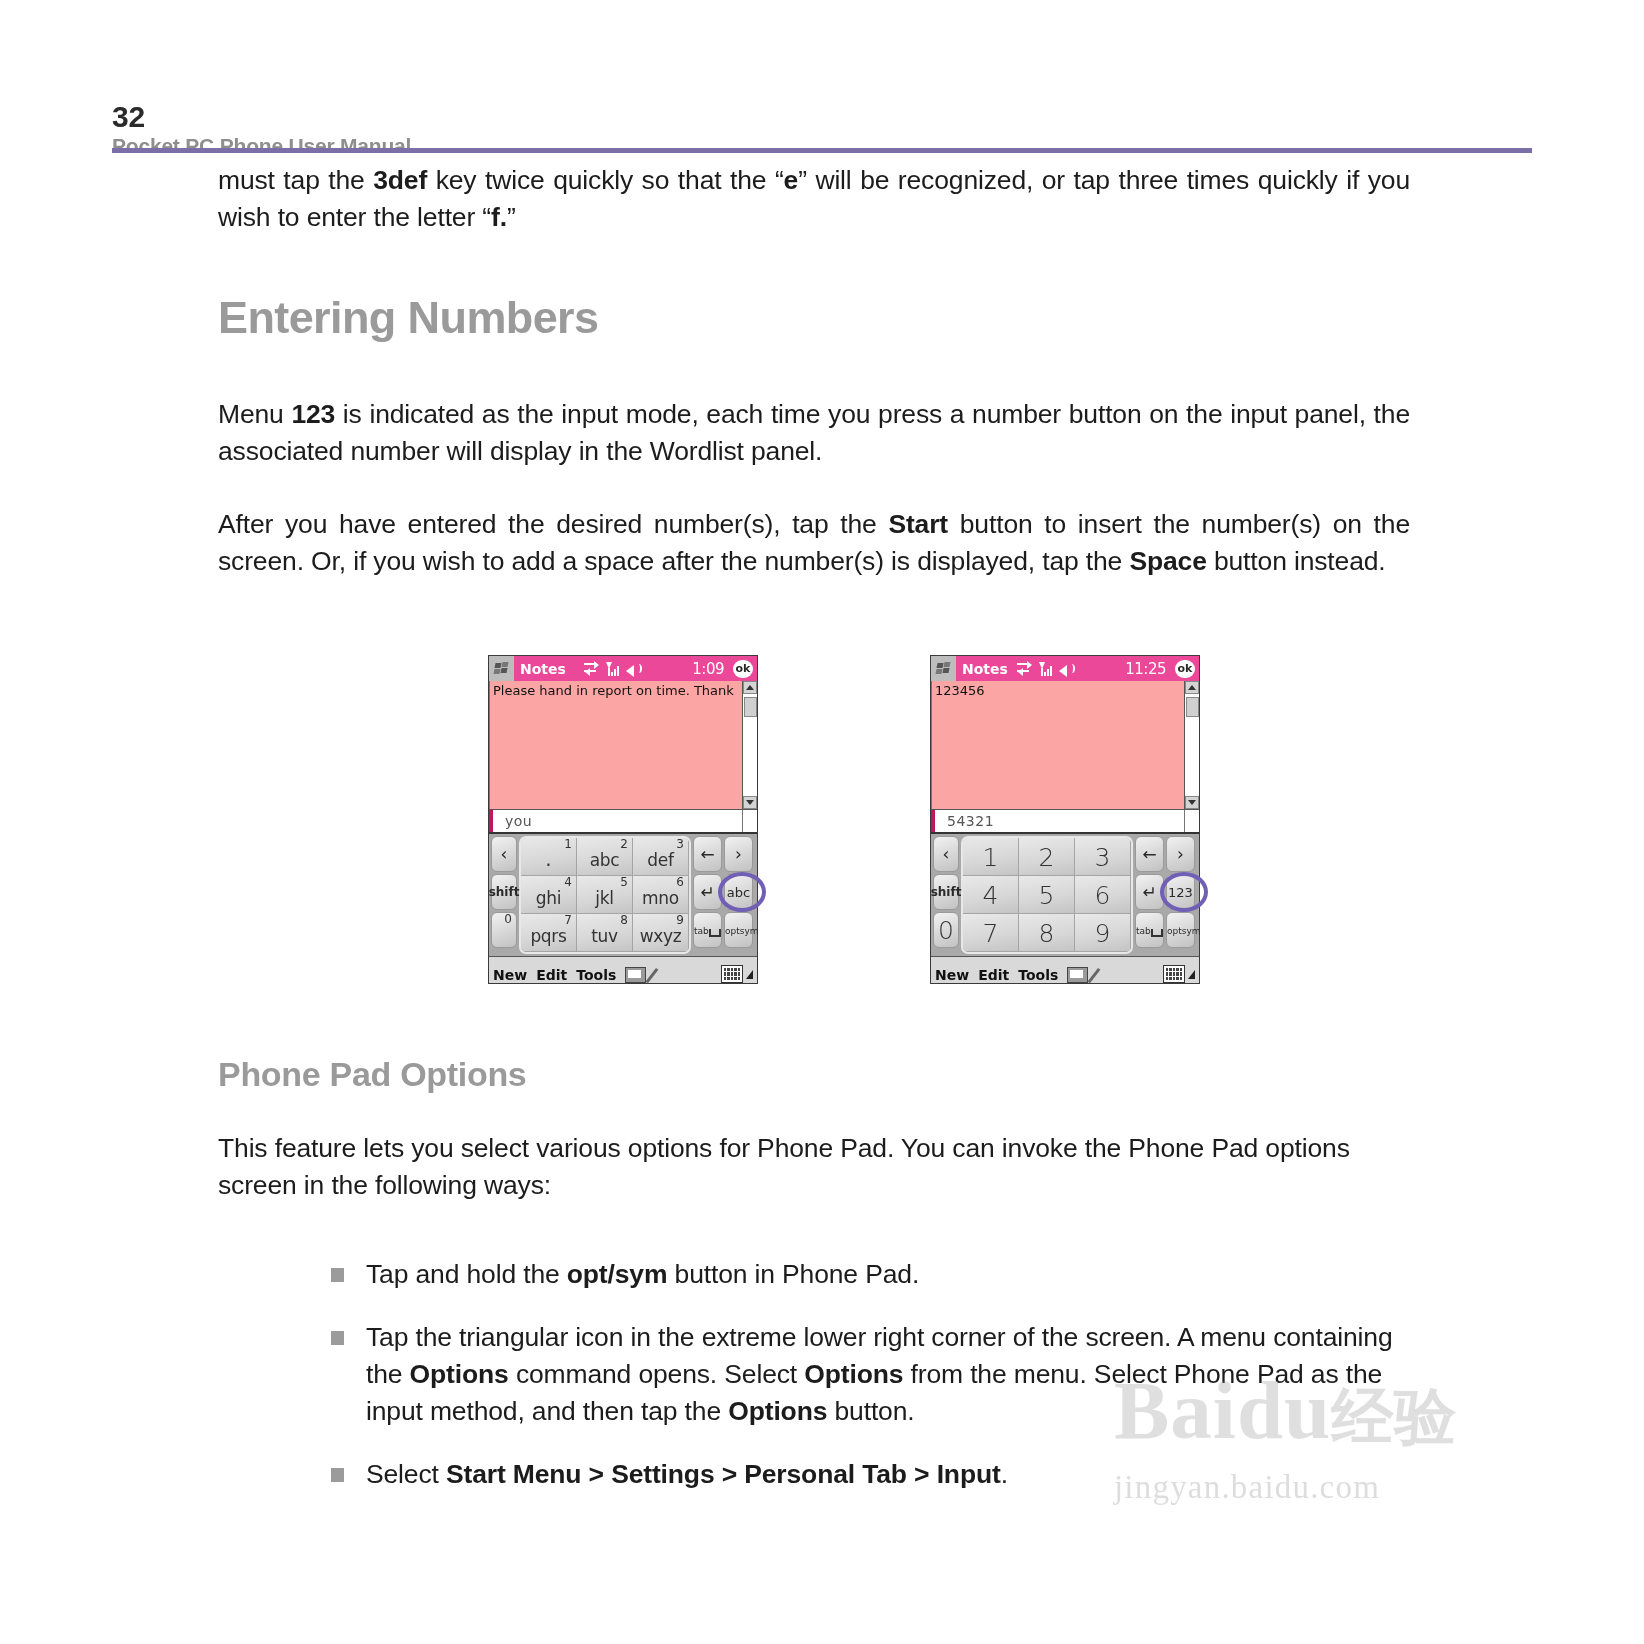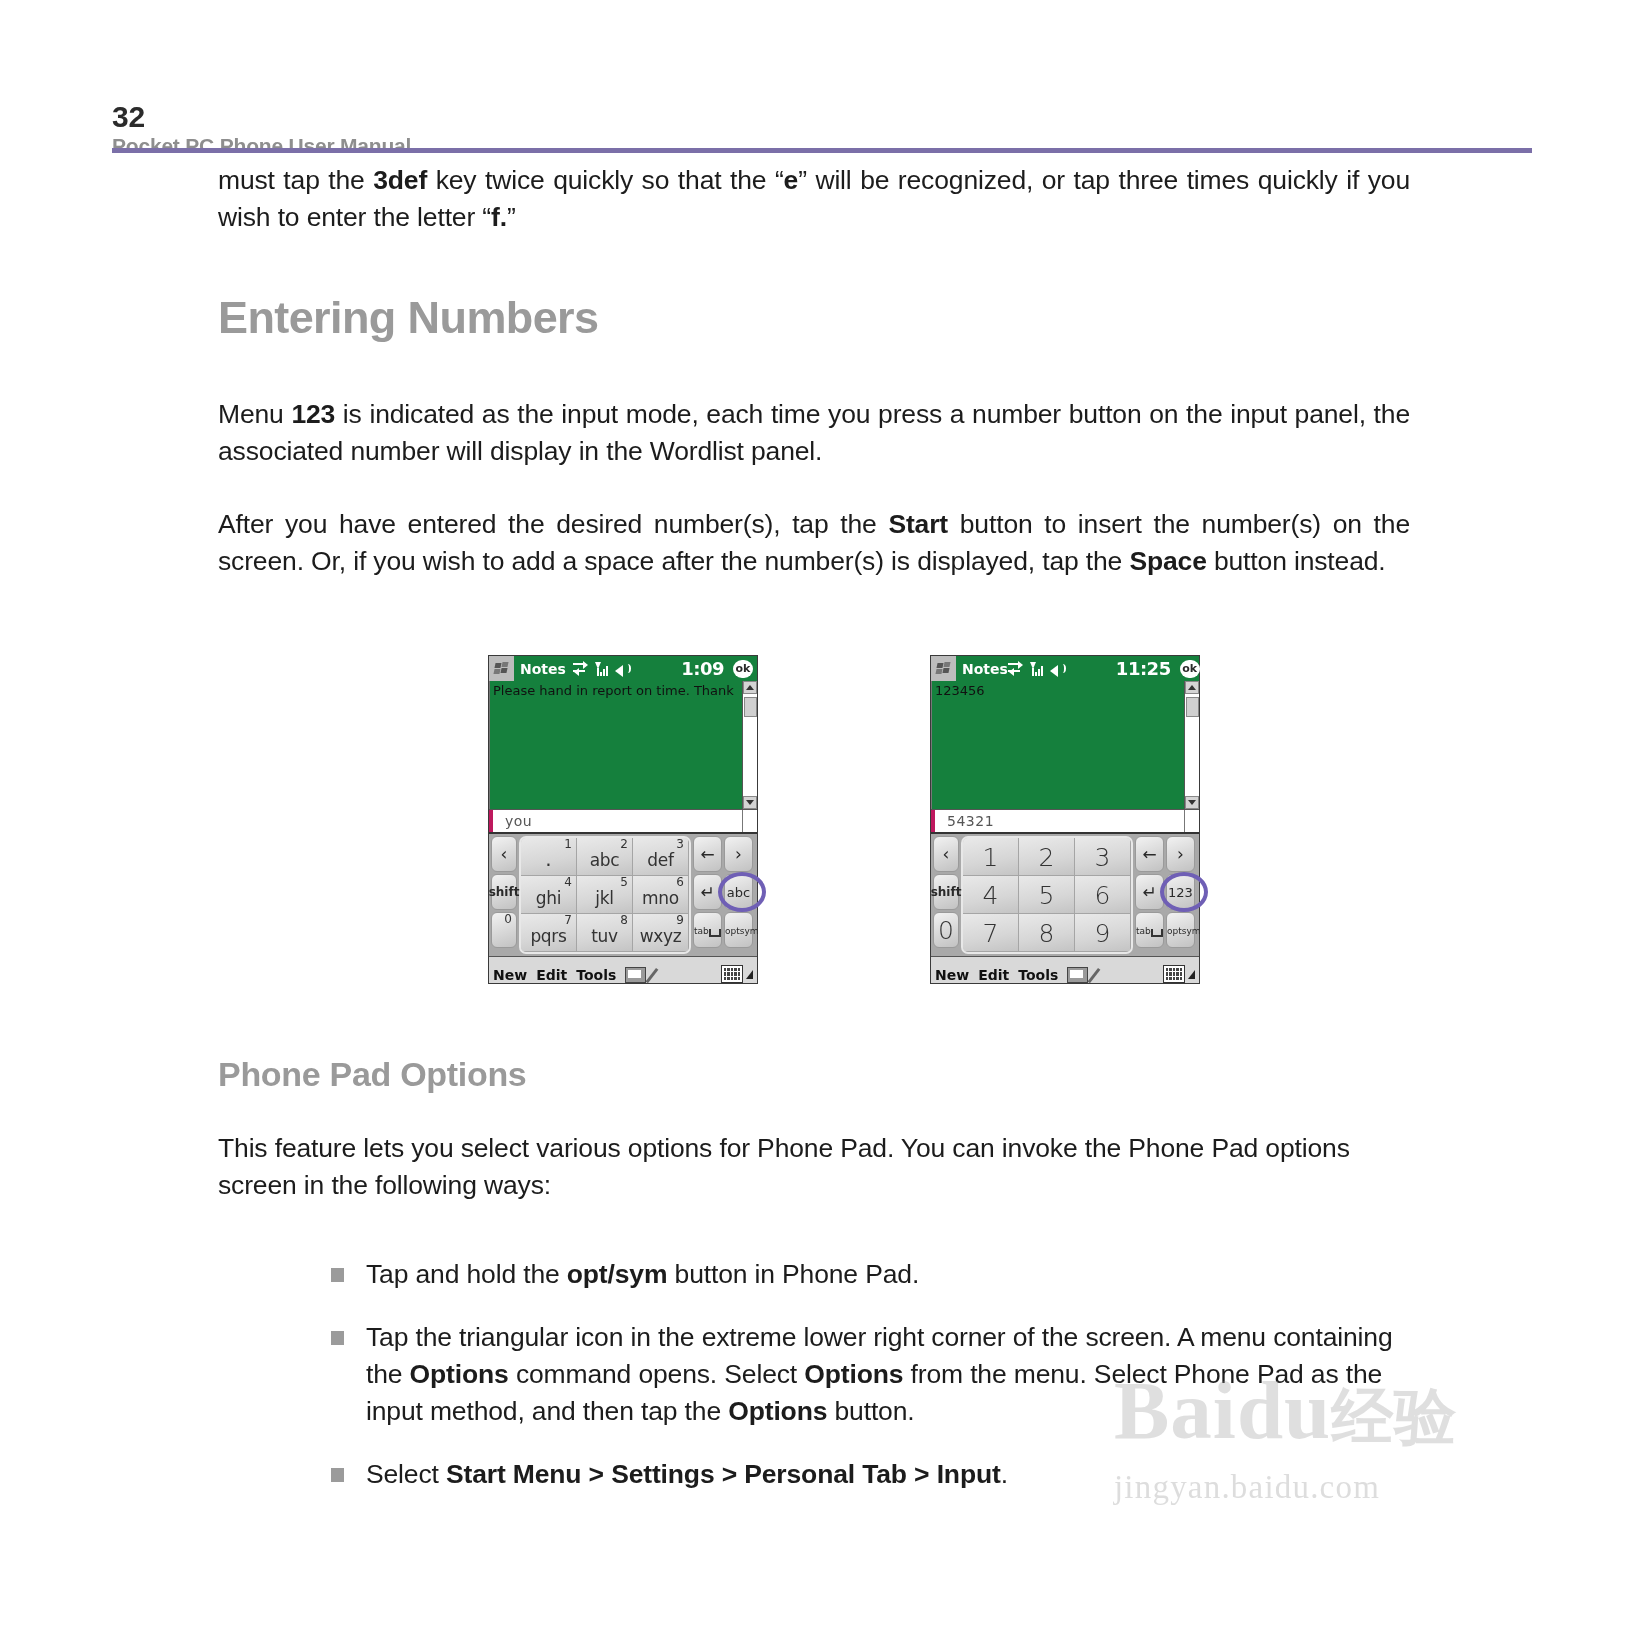--- a/index.html
+++ b/index.html
@@ -123,21 +123,21 @@
     border: 1px solid #3a3a3a;
     background: #ffffff;
     font-family: "DejaVu Sans", sans-serif;
   }
   .device.left  { left: 270px; }
   .device.right { left: 712px; }
 
   
   .dev-titlebar {
     height: 25px;
-    background: #15803d;
+    background: #ec4899;
     display: flex;
     align-items: center;
     color: #ffffff;
     font-size: 14px;
     font-weight: bold;
     position: relative;
   }
   .start-flag {
     width: 25px; height: 25px;
     background: #bdbdbd;
@@ -210,27 +210,27 @@
   }
   .ico-spk { width: 16px; height: 13px; }
   .ico-spk:before {
     content:""; position:absolute; left:0; top:3px; width:0;height:0;
     border-top:6px solid transparent; border-bottom:6px solid transparent; border-right:8px solid #fff;
   }
   .ico-spk span {
     position:absolute; right:0; top:2px; width:5px; height:9px;
     border-right:2px solid #fff; border-radius:0 50% 50% 0;
   }
-  .clock { font-size: 18px; font-weight: bold; letter-spacing: -0.5px; margin-left: 44px; }
+  .clock { font-size: 15px; font-weight: normal; letter-spacing: -0.5px; margin-left: 44px; }
 
   
   .dev-note {
     position: relative;
     height: 128px;
-    background: #15803d;
+    background: #fca5a5;
     border-bottom: 1px solid #555;
     display: flex;
   }
   .note-text {
     flex: 1;
     padding: 2px 3px;
     font-size: 13px;
     color: #111;
     line-height: 16px;
     white-space: nowrap;

